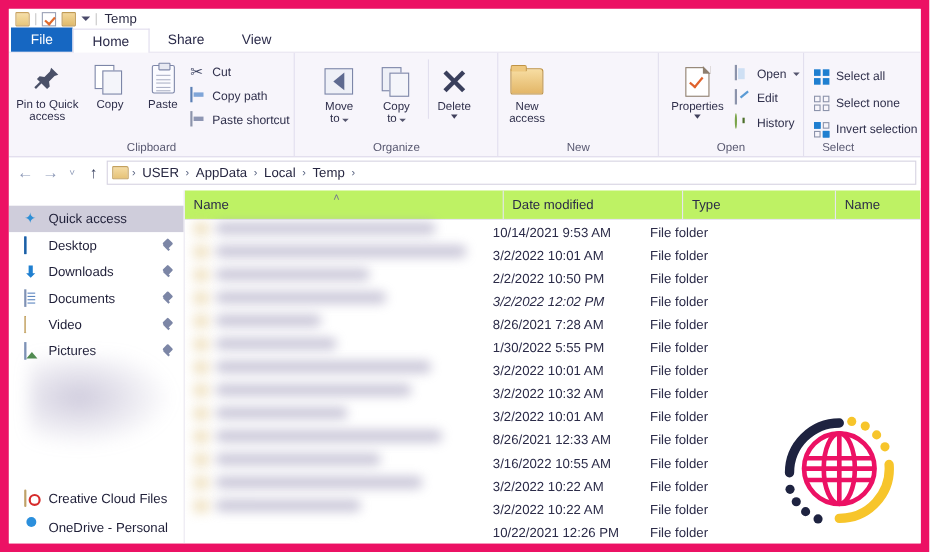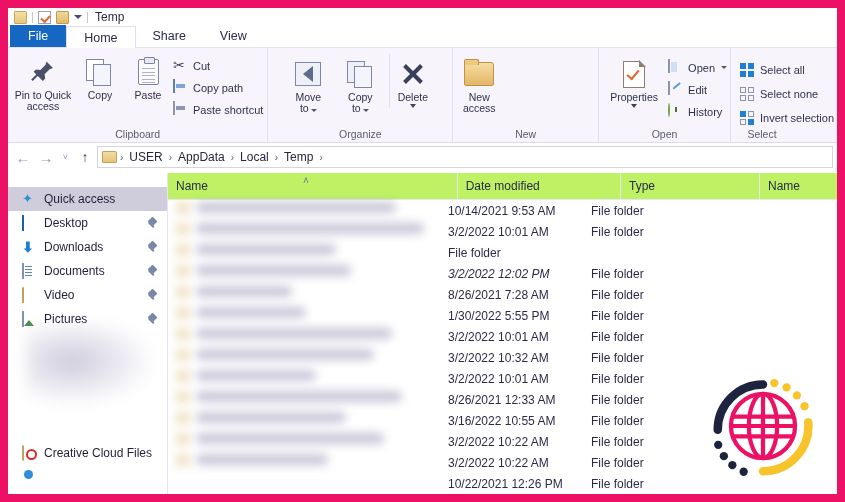--- a/index.html
+++ b/index.html
@@ -881,20 +881,21 @@
         </div>
 
         <div class="blur-blob"></div>
 
         <div class="navitem" style="position:absolute;left:0;right:0;bottom:29px;">
           <span class="nvicon"><span class="icn-cc"></span></span>
           <span class="nvlabel">Creative Cloud Files</span>
         </div>
         <div class="navitem" style="position:absolute;left:0;right:0;bottom:2px;">
           <span class="nvicon"><span class="icn-onedrive"></span></span>
+          <span class="nvlabel">OneDrive - Personal</span>
         </div>
       </div>
 
       <div class="filepane">
 
         <div class="colheader">
           <div class="col" style="width:272px;">
             <span>Name</span>
             <span class="sortmark">˄</span>
           </div>
@@ -947,20 +948,21 @@
             <div class="cell" style="width:80px;"></div>
           </div>
           <div class="row">
             <div class="cell name" style="width:272px;"></div>
             <div class="cell" style="width:143px;">3/2/2022 10:01 AM</div>
             <div class="cell" style="width:118px;">File folder</div>
             <div class="cell" style="width:80px;"></div>
           </div>
           <div class="row">
             <div class="cell name" style="width:272px;"></div>
+            <div class="cell" style="width:143px;">2/2/2022 10:50 PM</div>
             <div class="cell" style="width:118px;">File folder</div>
             <div class="cell" style="width:80px;"></div>
           </div>
           <div class="row">
             <div class="cell name" style="width:272px;"></div>
             <div class="cell" style="width:143px;font-style:italic;">3/2/2022 12:02 PM</div>
             <div class="cell" style="width:118px;">File folder</div>
             <div class="cell" style="width:80px;"></div>
           </div>
           <div class="row">

